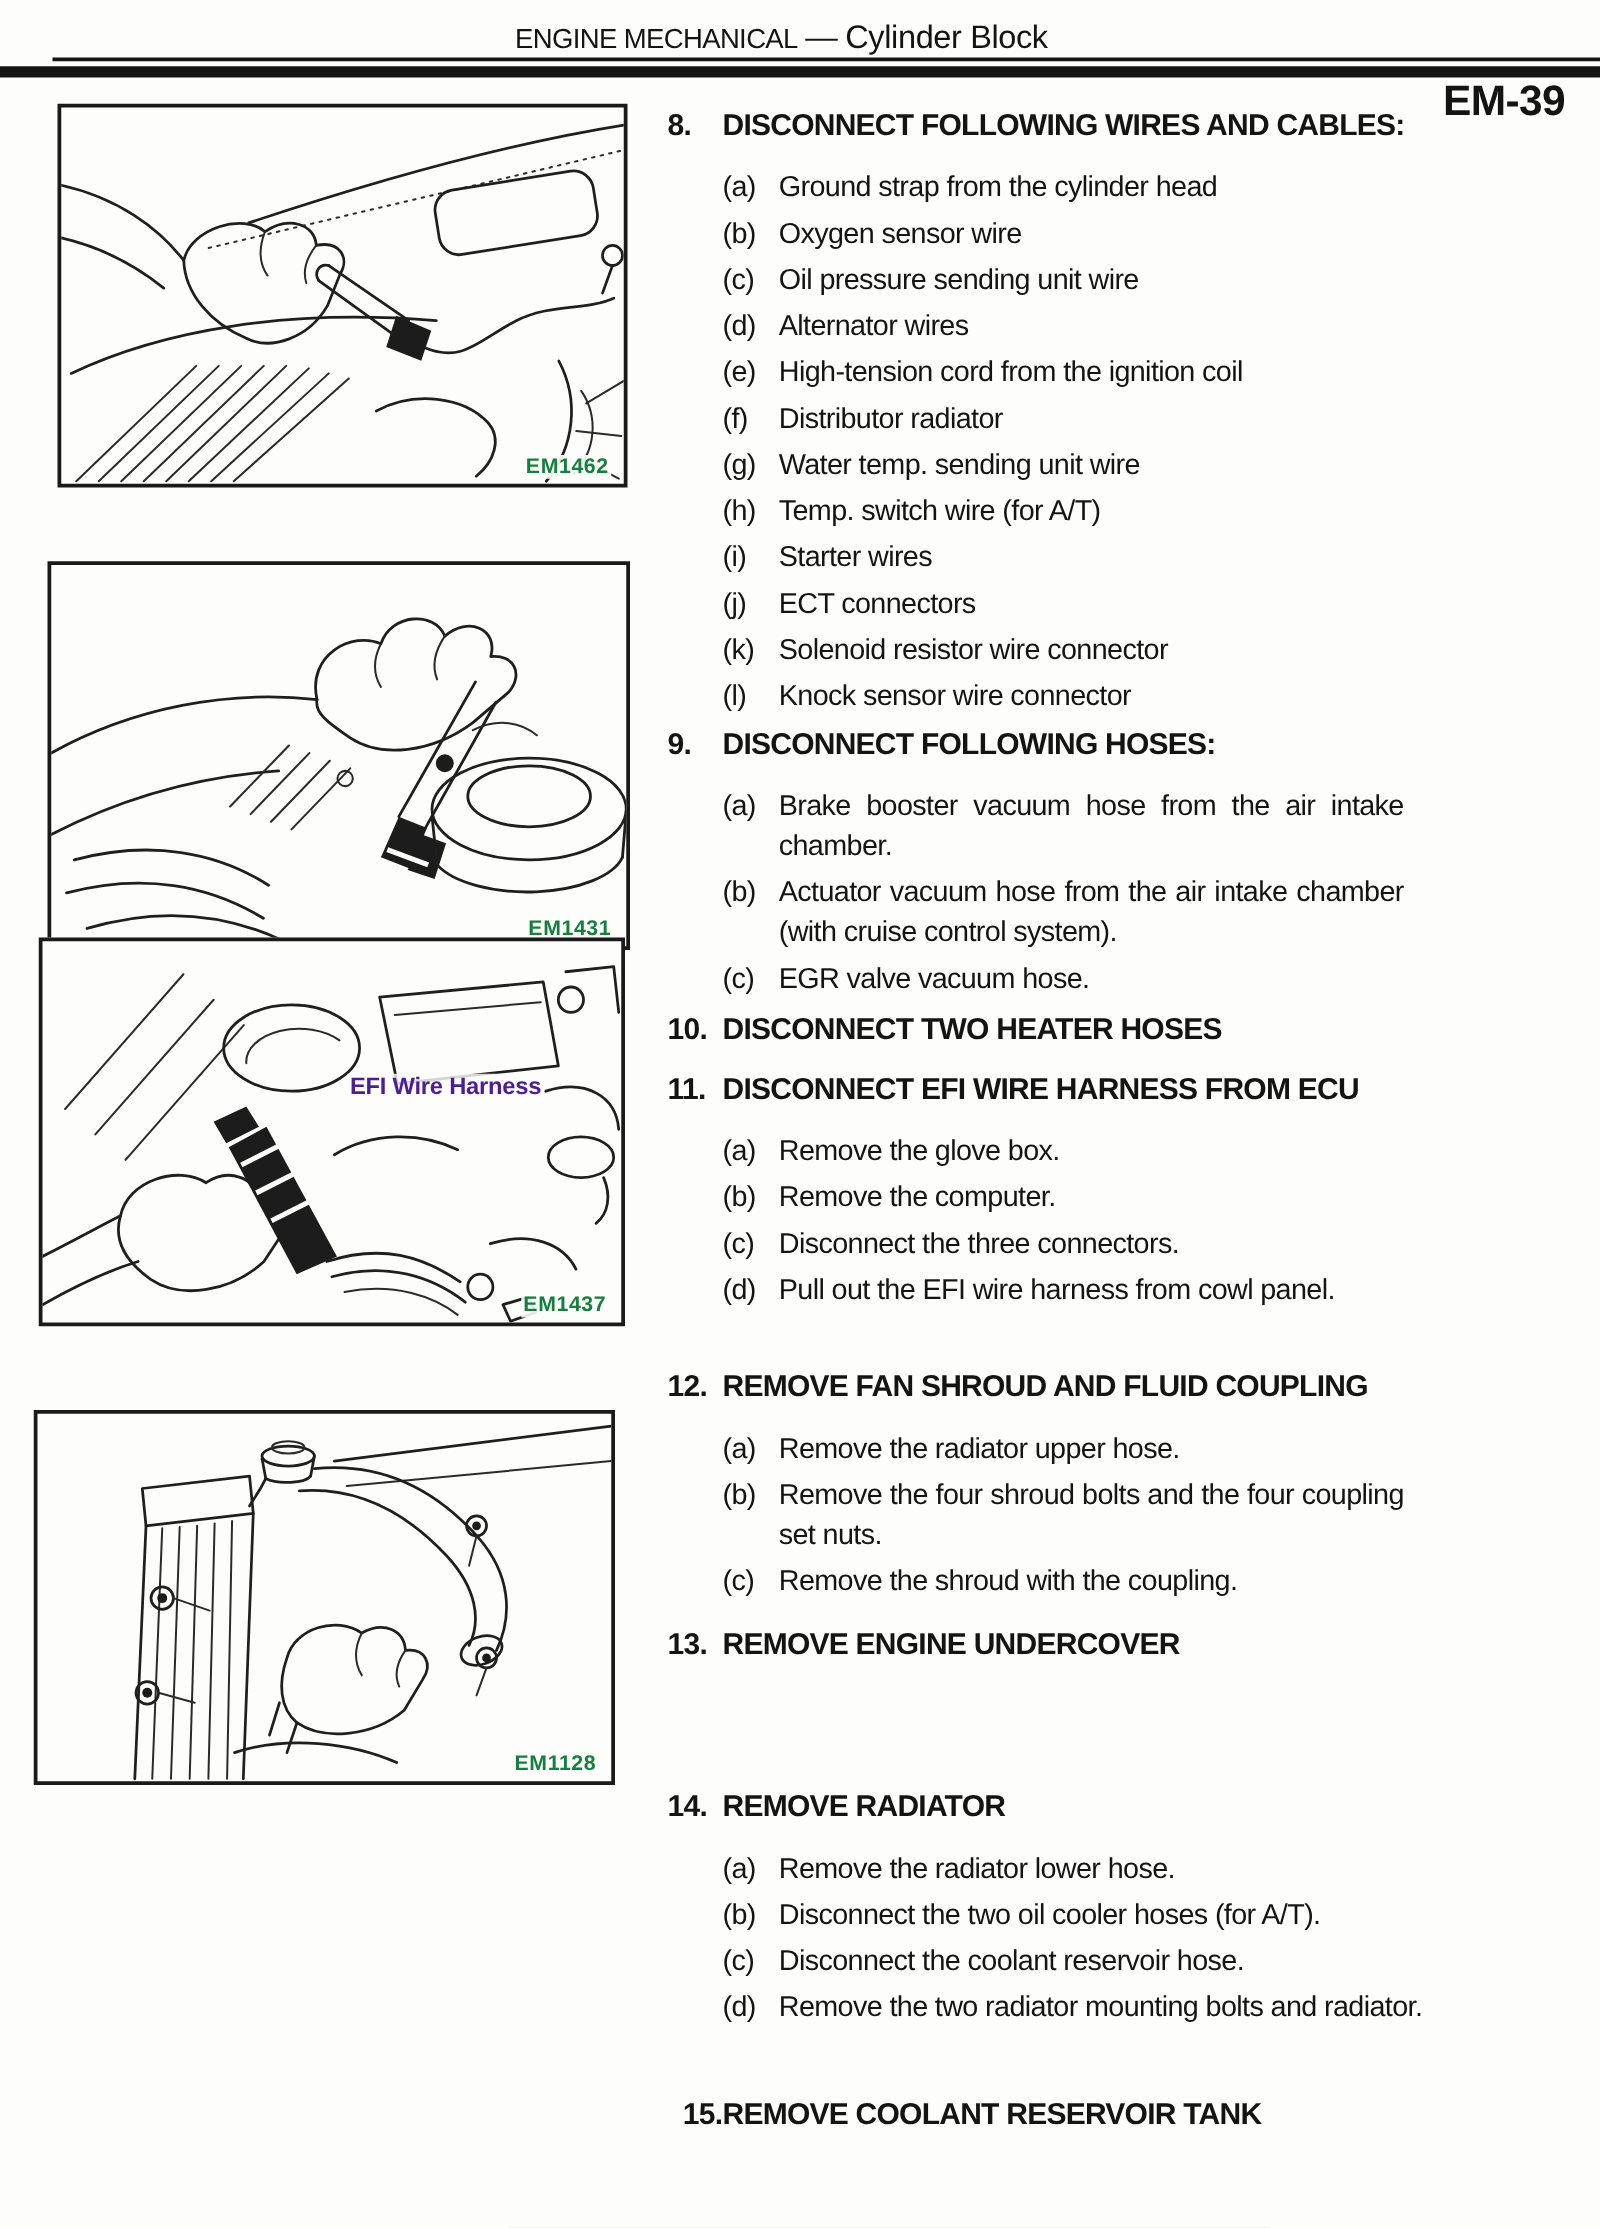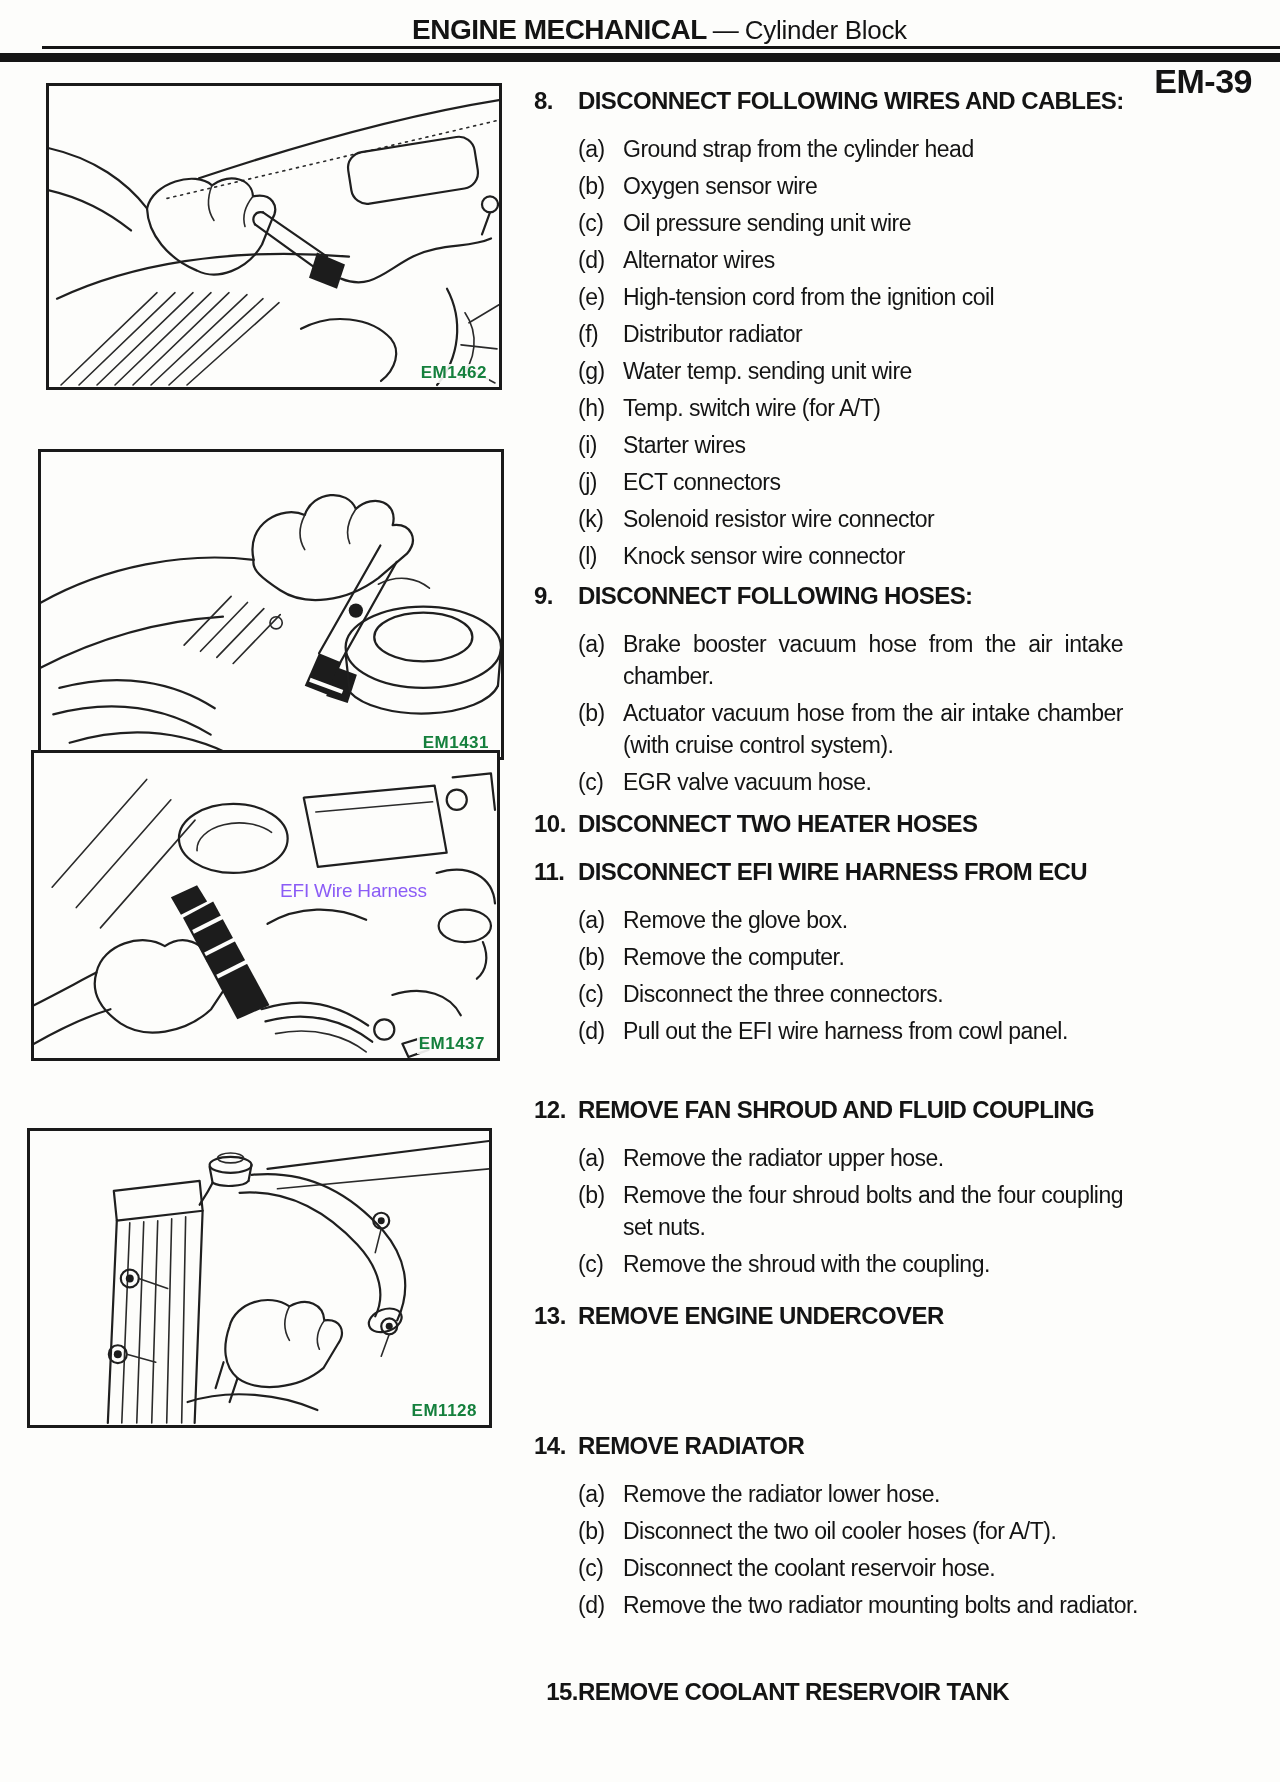--- a/index.html
+++ b/index.html
@@ -8,43 +8,43 @@
     width:1280px; height:1782px;
     margin:0 auto;
     background:#fdfdfb;
     font-family:"Liberation Sans", sans-serif;
     color:#141414;
     overflow:hidden;
   }
 
   
   .title-line { position:absolute; left:412px; top:14px; white-space:nowrap; }
-  .title-bold { font-size:28px; font-weight:700; letter-spacing:-0.5px; }
+  .title-bold { font-size:22px; font-weight:400; letter-spacing:-0.5px; }
   .title-sep  { font-size:26px; font-weight:400; padding:0 6px; }
   .title-reg  { font-size:26px; font-weight:400; letter-spacing:-0.3px; }
   .page-num   { position:absolute; right:28px; top:14px; font-size:34px; font-weight:700; letter-spacing:-0.5px;margin-top:48px; }
   .rule-thin  { position:absolute; left:42px; right:0; top:46px; height:3px; background:#151515; }
   .rule-thick { position:absolute; left:0; right:0; top:53px; height:9px; background:#151515; }
 
   
   .fig { position:absolute; border:3px solid #1a1a1a; background:#fdfdfb; }
   #fig1 { left:46px;  top:83px;   width:450px; height:301px; }
   #fig2 { left:38px;  top:413px;  width:460px; height:305px;margin-top:36px; }
   #fig3 { left:31px;  top:750px;  width:463px; height:305px; }
   #fig4 { left:27px;  top:1092px; width:459px; height:294px;margin-top:36px; }
   .fig svg { display:block; width:100%; height:100%; }
   .fig-code {
     position:absolute; right:10px; bottom:4px;
     font-size:17px; font-weight:700; letter-spacing:0.5px; color:#15803d;
     background:rgba(253,253,251,0.9); padding:0 2px; line-height:1.1;
   }
   .fig-note {
     position:absolute; left:244px; top:106px;
-    font-size:19px; font-weight:400; letter-spacing:-0.2px; color:#8b5cf6;
-    background:rgba(253,253,251,0.82); padding:0 2px; white-space:nowrap;margin-top:21px;
+    font-size:19px; font-weight:700; letter-spacing:-0.2px; color:#4c1d95;
+    background:rgba(253,253,251,0.82); padding:0 2px; white-space:nowrap;
   }
   .sk { stroke:#1f1f1f; stroke-width:2.2; fill:none; stroke-linecap:round; stroke-linejoin:round; }
   .sk-thin { stroke:#2a2a2a; stroke-width:1.6; fill:none; stroke-linecap:round; }
   .sk-fill { fill:#1c1c1c; stroke:none; }
   .sk-wht { stroke:#fdfdfb; stroke-width:4; fill:none; stroke-linecap:butt; }
 
   
   .steps { position:absolute; left:534px; top:0; width:610px; }
   .section { position:absolute; left:0; width:610px; }
   .sec-8  { top:85px; }

